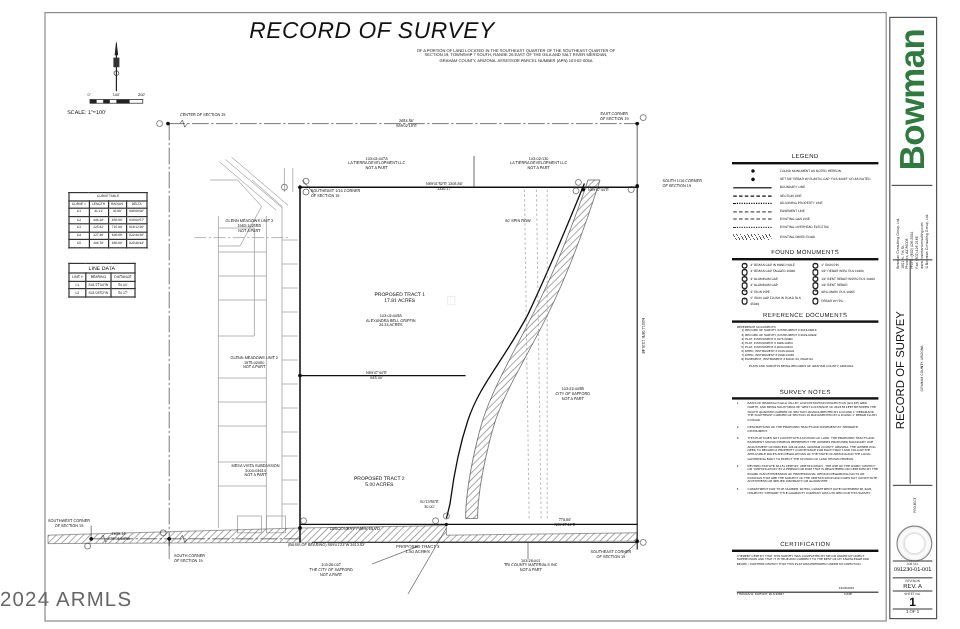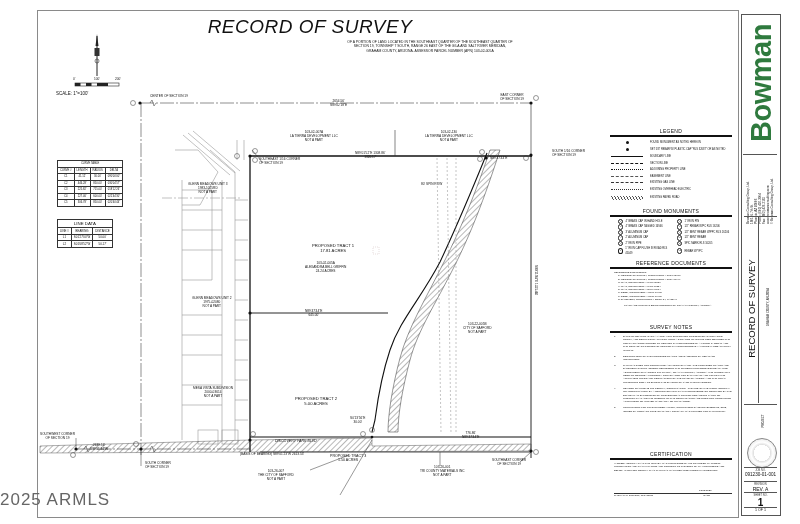--- a/index.html
+++ b/index.html
@@ -585,13 +585,13 @@
 <div class="tb-cell" style="top:481px;height:10px;">
   <div class="tb-cap">REVISION</div>
   <div class="tb-val">REV. A</div>
 </div>
 <div class="tb-cell" style="top:492px;height:14px;">
   <div class="tb-cap">SHEET NO.</div>
   <div class="tb-big">1</div>
 </div>
 <div class="tb-cell" style="top:507px;height:7px;font-size:3.6px;">1 OF 1</div>
 
-<div class="watermark">2025 ARMLS</div>
+<div class="watermark">2024 ARMLS</div>
 
 </body></html>

